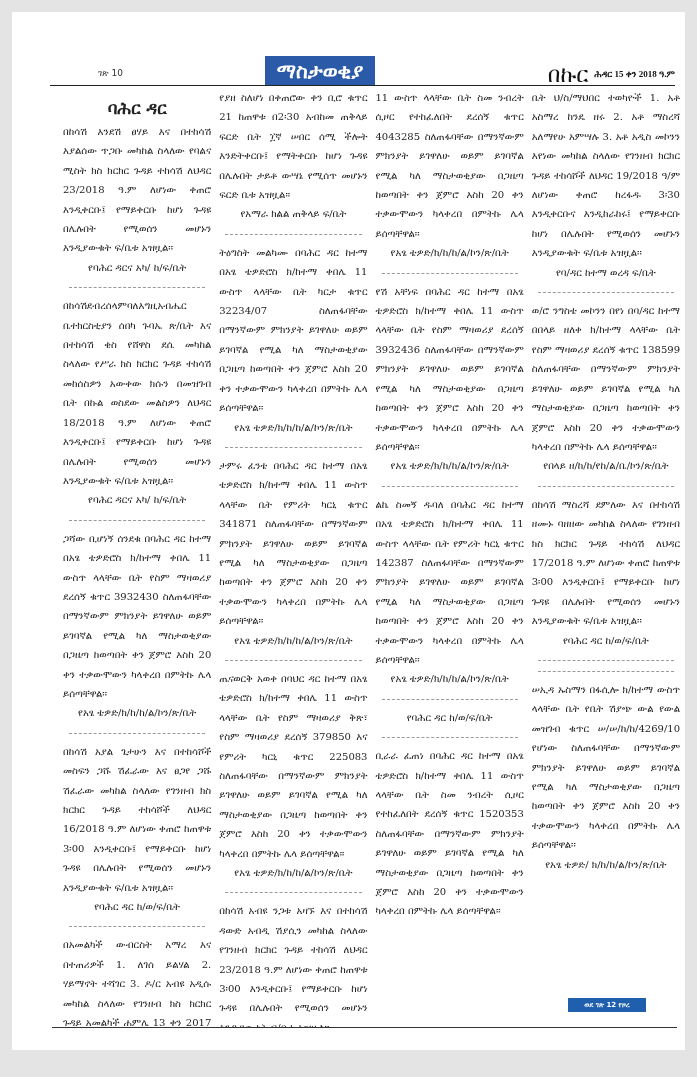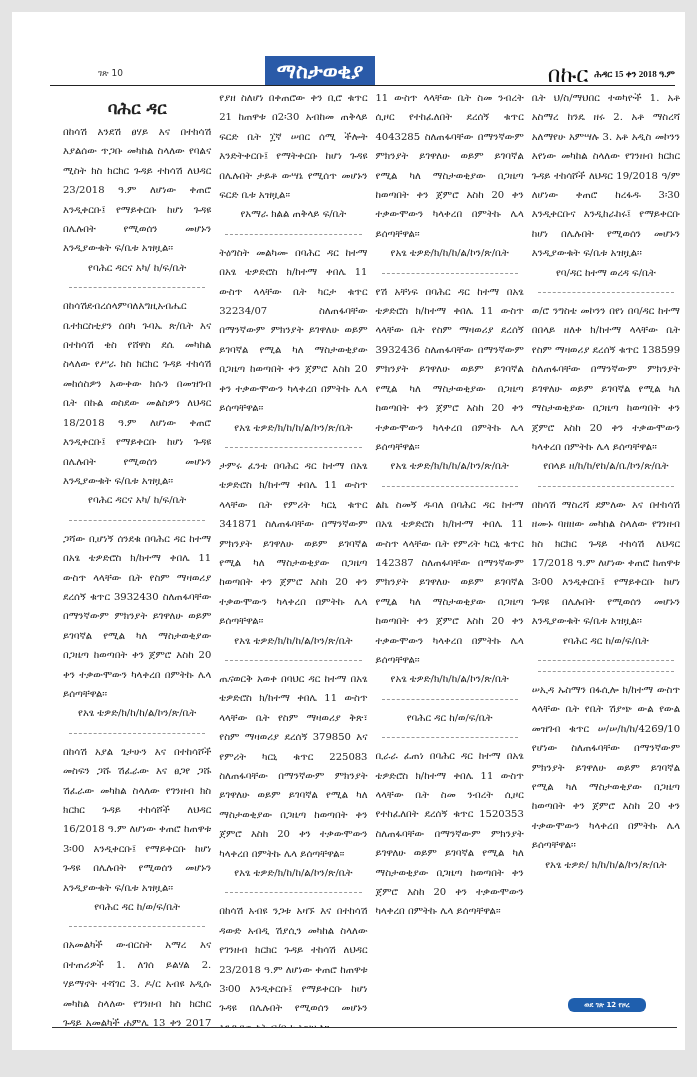--- a/index.html
+++ b/index.html
@@ -25,21 +25,21 @@
   .col { width:152px; padding:0 4px; box-sizing:content-box; overflow:hidden; }
   .col + .col { border-left:none; }
   .col-title { font-size:17px; font-weight:bold; text-align:center; margin:10px 0 4px; font-family:"DejaVu Sans", sans-serif; }
   .notice { font-size:10px; line-height:19.4px; text-align:justify; }
   .notice p { margin:0; }
   .sign { text-align:center; font-size:10px; line-height:19.4px; }
   .divider { border:none; border-top:1px dashed #999; margin:10px 6px 8px; height:0; }
   .bottom-rule { position:absolute; left:52px; top:1027px; width:625px; height:1px; background:#333; }
   .continue-box {
     position:absolute; left:568px; top:998px; width:78px; height:14px; background:#1f5fae; color:#fff;
-    font-size:7px; font-weight:bold; text-align:center; line-height:14px; font-family:"DejaVu Sans", sans-serif;border-radius:6px;
+    font-size:7px; font-weight:bold; text-align:center; line-height:14px; font-family:"DejaVu Sans", sans-serif;
   }
 </style>
 </head>
 <body>
 
 <div class="paper"></div>
 
 <div class="header">
   <span class="page-no">ገጽ 10</span>
   <div class="title-box">ማስታወቂያ</div>

